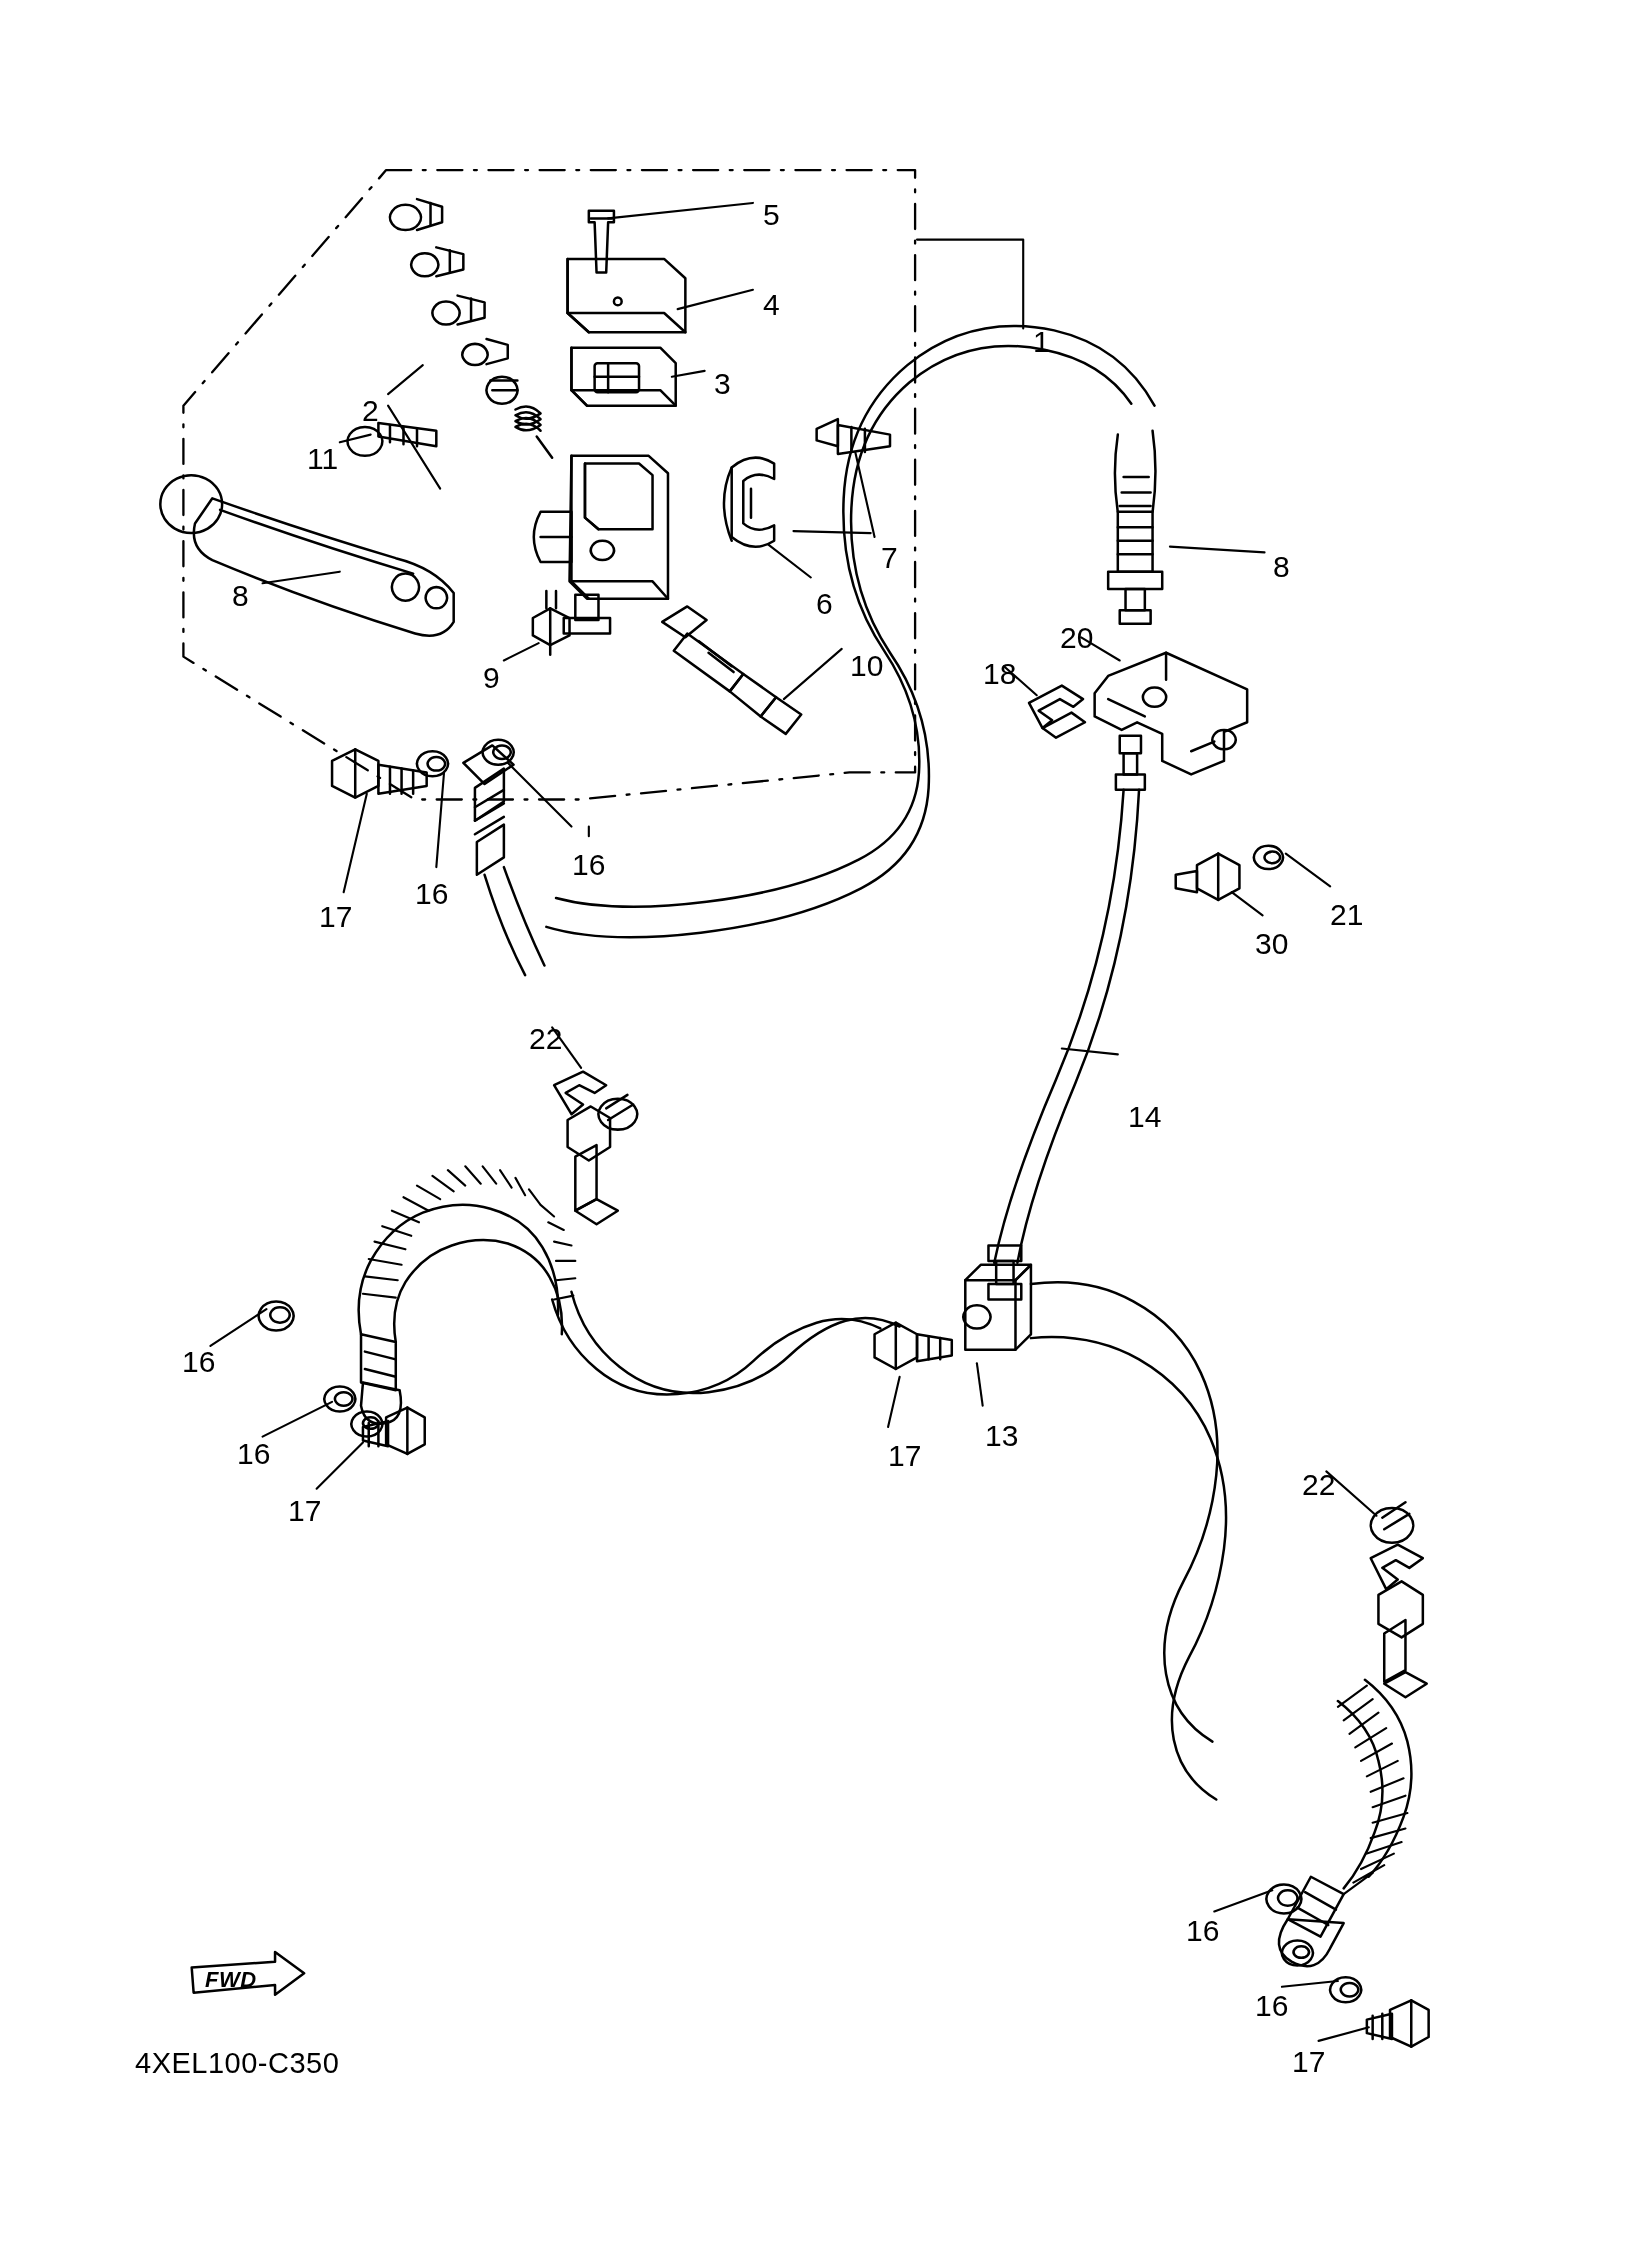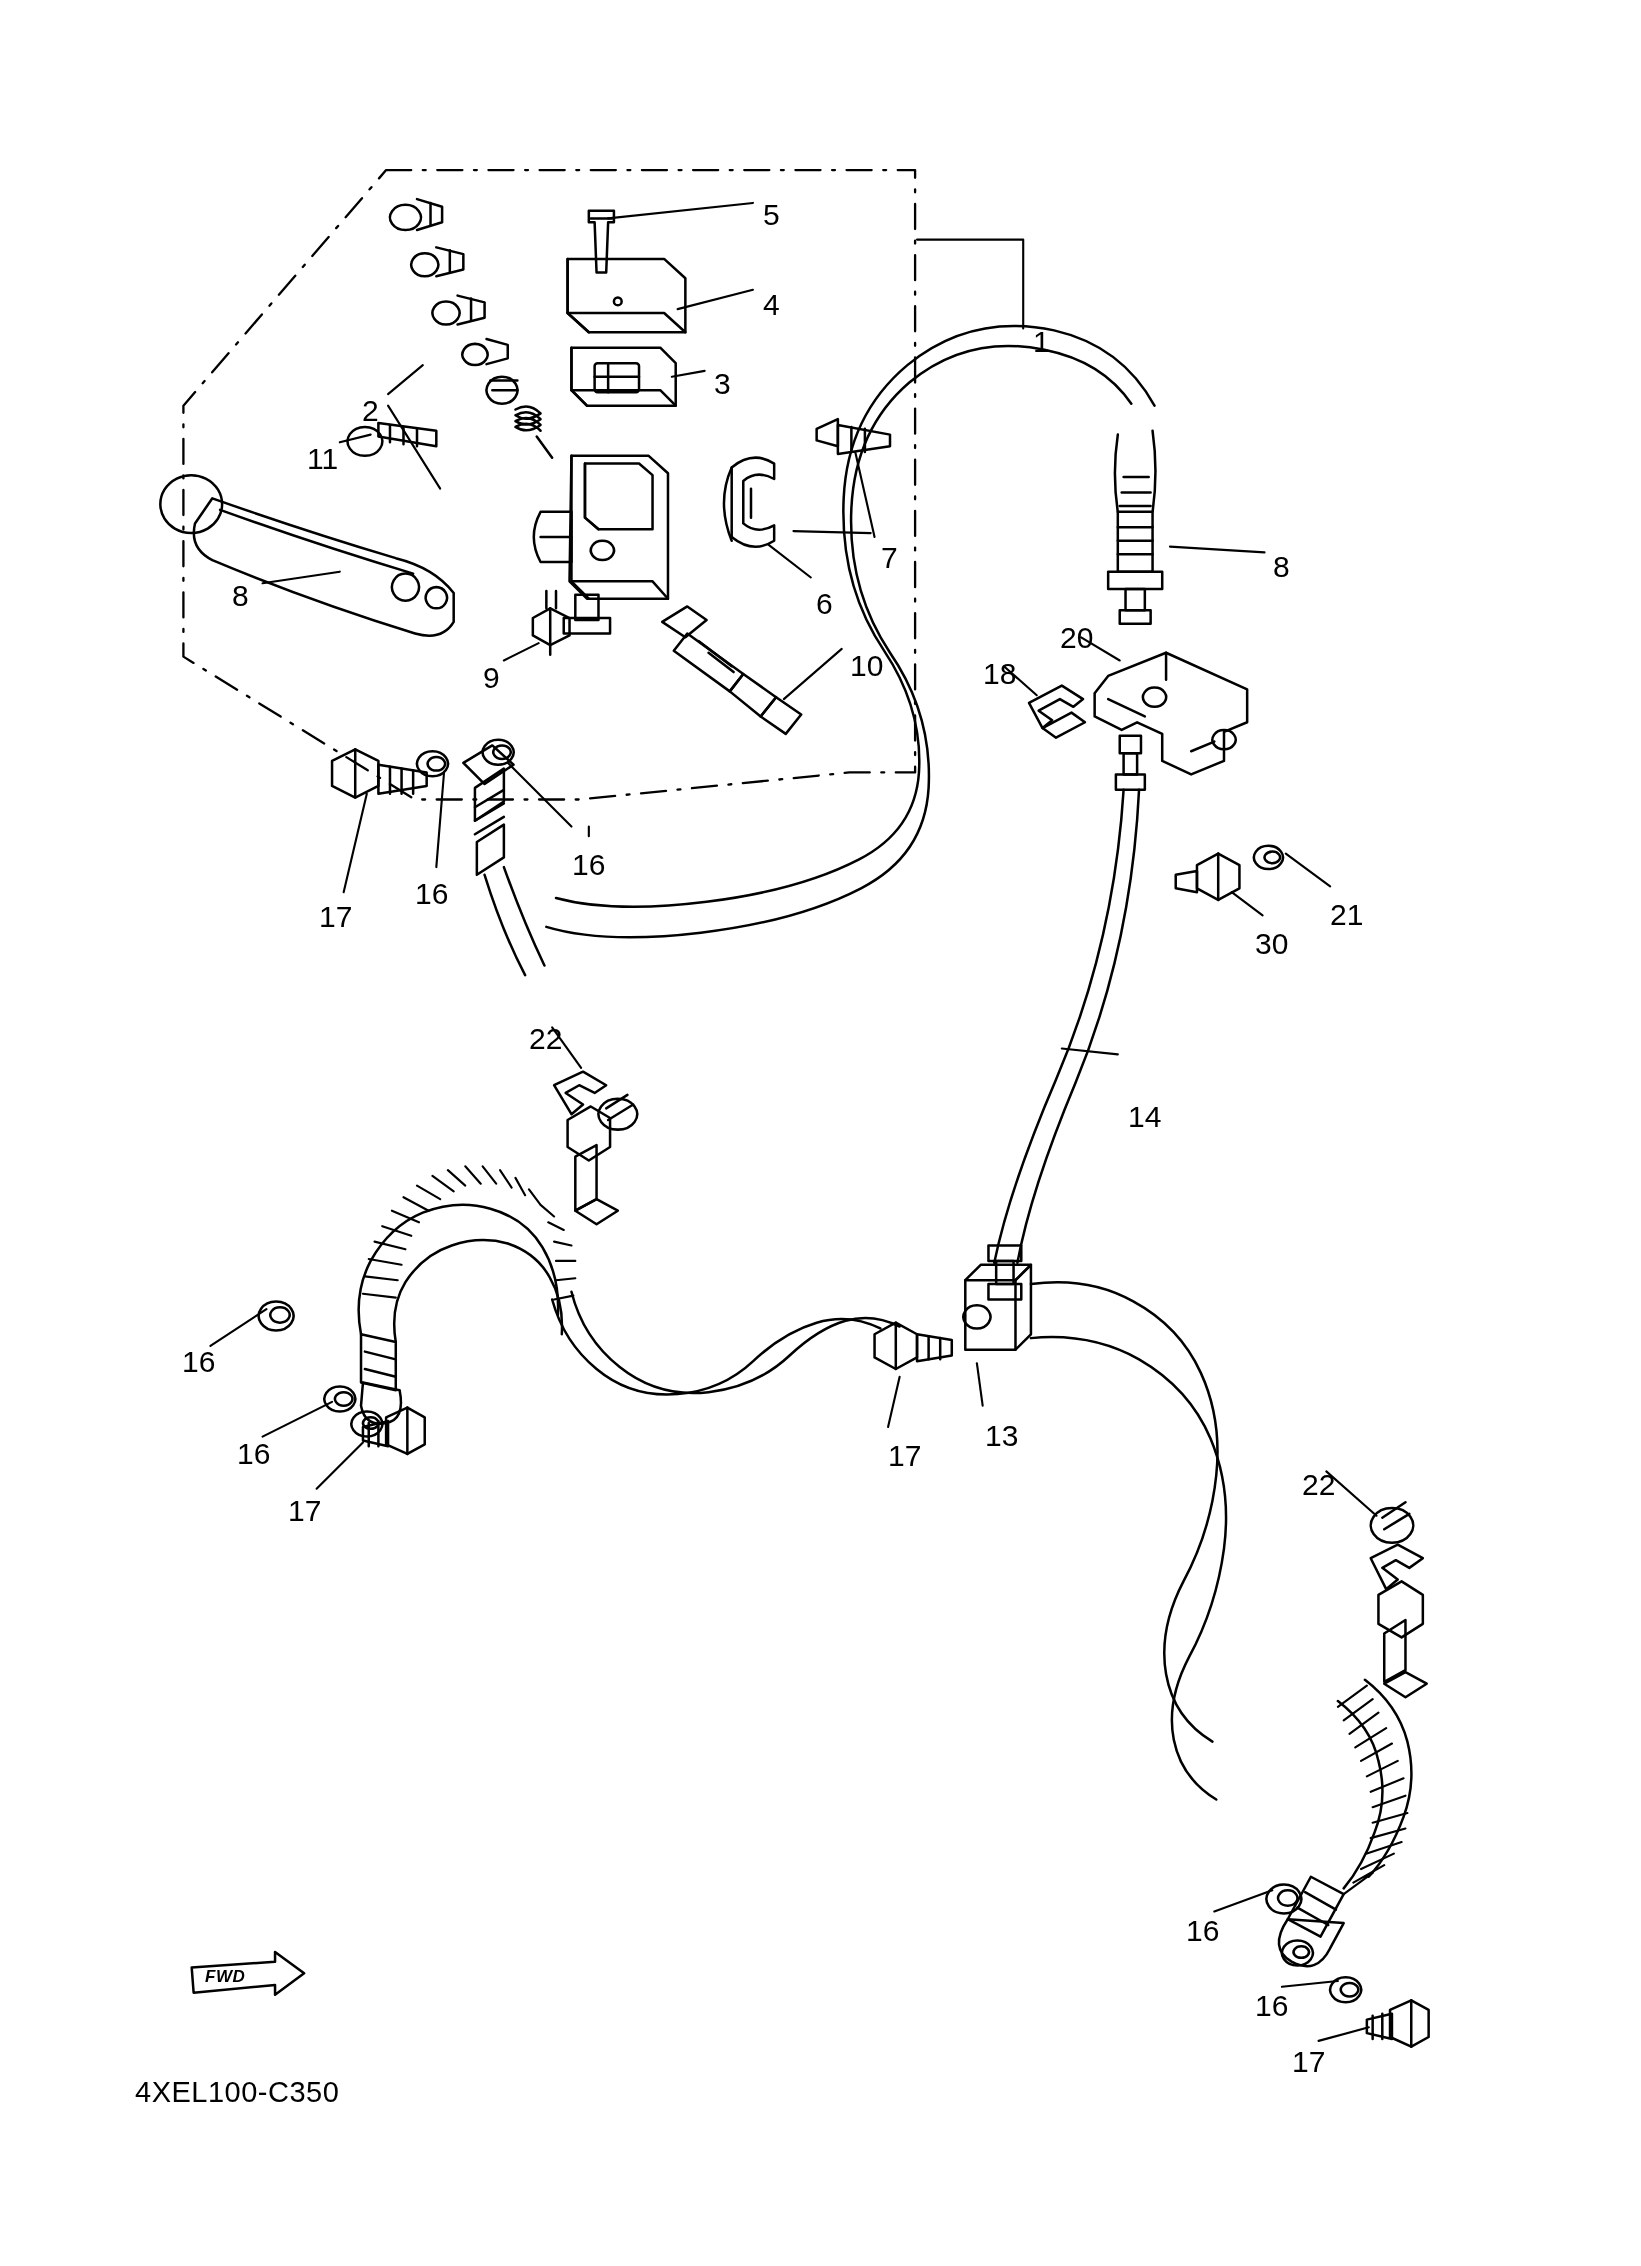--- a/index.html
+++ b/index.html
@@ -1,22 +1,22 @@
 <!DOCTYPE html>
 <html><head>
 <meta charset="utf-8">
 <style>
   html,body{margin:0;padding:0;background:#ffffff;}
   body{width:1641px;height:2266px;font-family:"Liberation Sans",sans-serif;position:relative;overflow:hidden;}
   #sheet{position:absolute;inset:0;}
   svg.diagram{position:absolute;left:0;top:0;width:1641px;height:2266px;}
   .callout{position:absolute;font-family:"Liberation Sans",sans-serif;font-size:30px;color:#000;font-weight:400;white-space:nowrap;}
-  .partcode{position:absolute;left:135px;top:2047px;font-family:"Liberation Sans",sans-serif;font-size:29px;letter-spacing:0.5px;color:#000;margin-top:29px;}
+  .partcode{position:absolute;left:135px;top:2047px;font-family:"Liberation Sans",sans-serif;font-size:29px;letter-spacing:0.5px;color:#000;}
   .fwd-wrap{position:absolute;left:182px;top:1950px;width:126px;height:68px;}
-  .fwd-text{position:absolute;left:23px;top:17.4px;font-family:"Liberation Sans",sans-serif;font-size:17px;font-weight:bold;font-style:italic;color:#000;letter-spacing:0.5px;}
+  .fwd-text{position:absolute;left:23px;top:17.4px;font-family:"Liberation Sans",sans-serif;font-size:22px;font-weight:bold;font-style:italic;color:#000;letter-spacing:0.5px;}
 </style>
 </head>
 <body>
 
 <div id="sheet">
 
   <svg class="diagram" viewBox="0 0 1700 2347">
     <g fill="none" stroke="#000" stroke-width="2.6" stroke-linecap="round" stroke-linejoin="round">
 
       <g stroke-dasharray="26 12 3 12" stroke-width="2.4">

